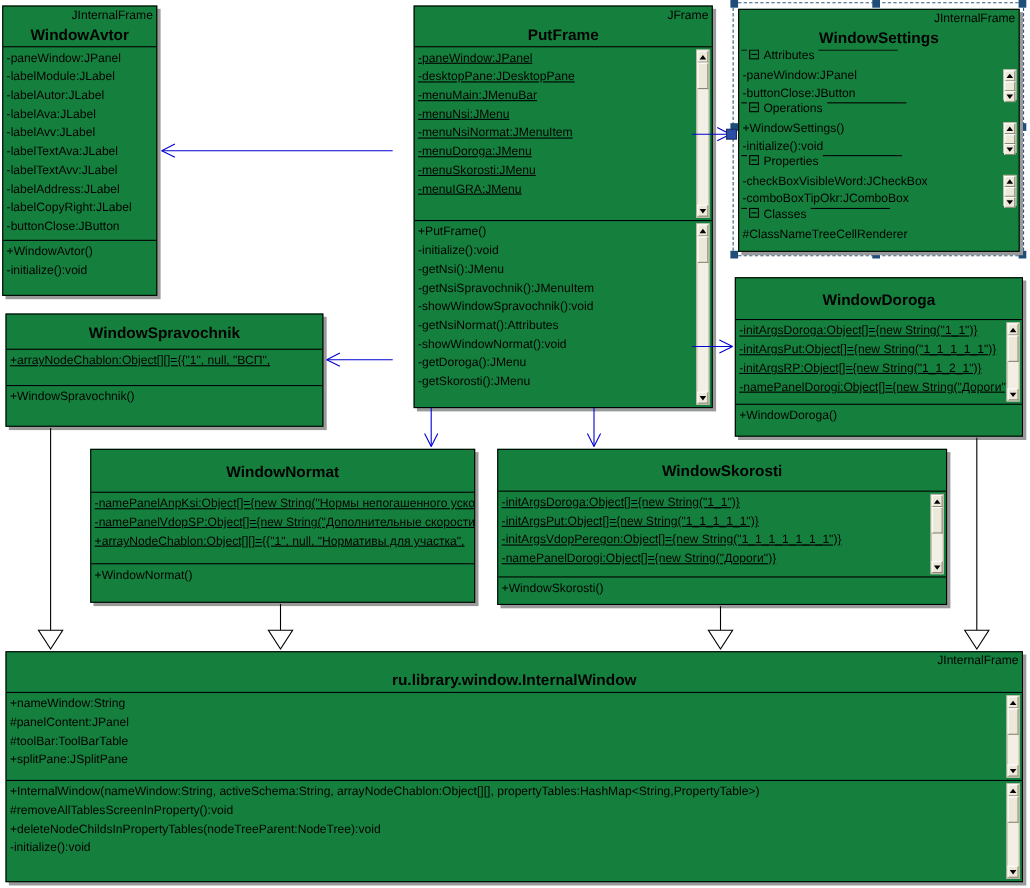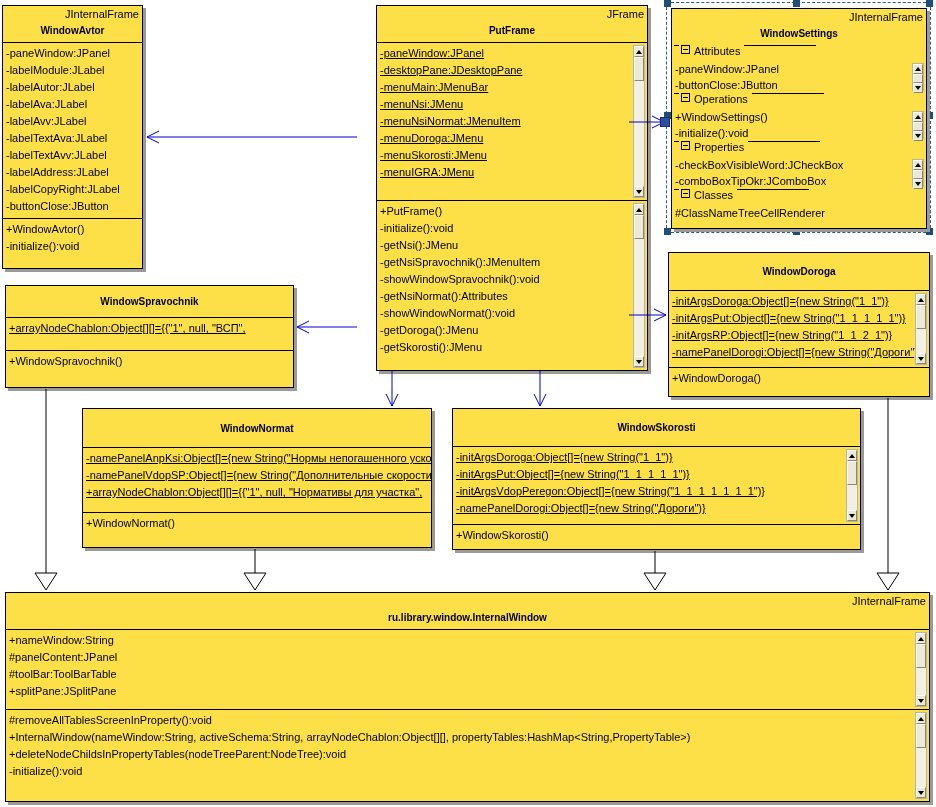--- a/index.html
+++ b/index.html
@@ -1,25 +1,25 @@
 <!DOCTYPE html>
 <html><head>
 <meta charset="utf-8">
 <style>
   html,body{margin:0;padding:0;background:#fff;}
   #canvas{position:relative;width:936px;height:807px;background:#fff;overflow:hidden;
           font-family:"Liberation Sans",sans-serif;font-size:11px;color:#000;}
 
   
-  .uml-box{position:absolute;background:#fde047;border:1px solid #000;
+  .uml-box{position:absolute;background:#15803d;border:1px solid #000;
            box-shadow:3px 3px 0 #9a9a9a;box-sizing:border-box;
            display:flex;flex-direction:column;}
   .box-header{flex:none;padding:2px 3px 1px 3px;box-sizing:border-box;}
   .stereotype{text-align:right;font-size:11px;line-height:13px;white-space:nowrap;}
-  .box-title{text-align:center;font-weight:bold;font-size:10px;line-height:16px;
+  .box-title{text-align:center;font-weight:bold;font-size:14px;line-height:16px;
              padding:2px 0 2px 0;white-space:nowrap;}
   .plain-header{display:flex;align-items:center;justify-content:center;}
   .compartment{border-top:1px solid #000;position:relative;overflow:hidden;
                padding:2px 0 0 3px;box-sizing:border-box;flex:none;}
   .compartment.grow{flex:1 1 auto;}
   .member-row{line-height:17px;white-space:nowrap;}
   .underlined .member-row{text-decoration:underline;}
 
   
   .vscroll{position:absolute;top:2px;right:2px;bottom:2px;width:12px;
@@ -324,22 +324,22 @@
       <div class="vscroll">
         <div class="sb-btn">
             <span class="tri-up"></span>
           </div>
         <div class="sb-thumb"></div>
         <div class="sb-track"></div>
         <div class="sb-btn">
             <span class="tri-down"></span>
           </div>
       </div>
-    <div class="member-row">#removeAllTablesScreenInProperty():void</div>
-        <div class="member-row">+InternalWindow(nameWindow:String, activeSchema:String, arrayNodeChablon:Object[][], propertyTables:HashMap&lt;String,PropertyTable&gt;)</div>
+    <div class="member-row">+InternalWindow(nameWindow:String, activeSchema:String, arrayNodeChablon:Object[][], propertyTables:HashMap&lt;String,PropertyTable&gt;)</div>
+        <div class="member-row">#removeAllTablesScreenInProperty():void</div>
         <div class="member-row">+deleteNodeChildsInPropertyTables(nodeTreeParent:NodeTree):void</div>
         <div class="member-row">-initialize():void</div>
       </div>
   </div>
 
   <svg class="overlay" width="936" height="807" viewBox="0 0 936 807">
 
     <g stroke="#0000d2" stroke-width="1" fill="none">
       <path d="M357,137 L147,137"></path>
       <path d="M147,137 L159,131 M147,137 L159,143"></path>

